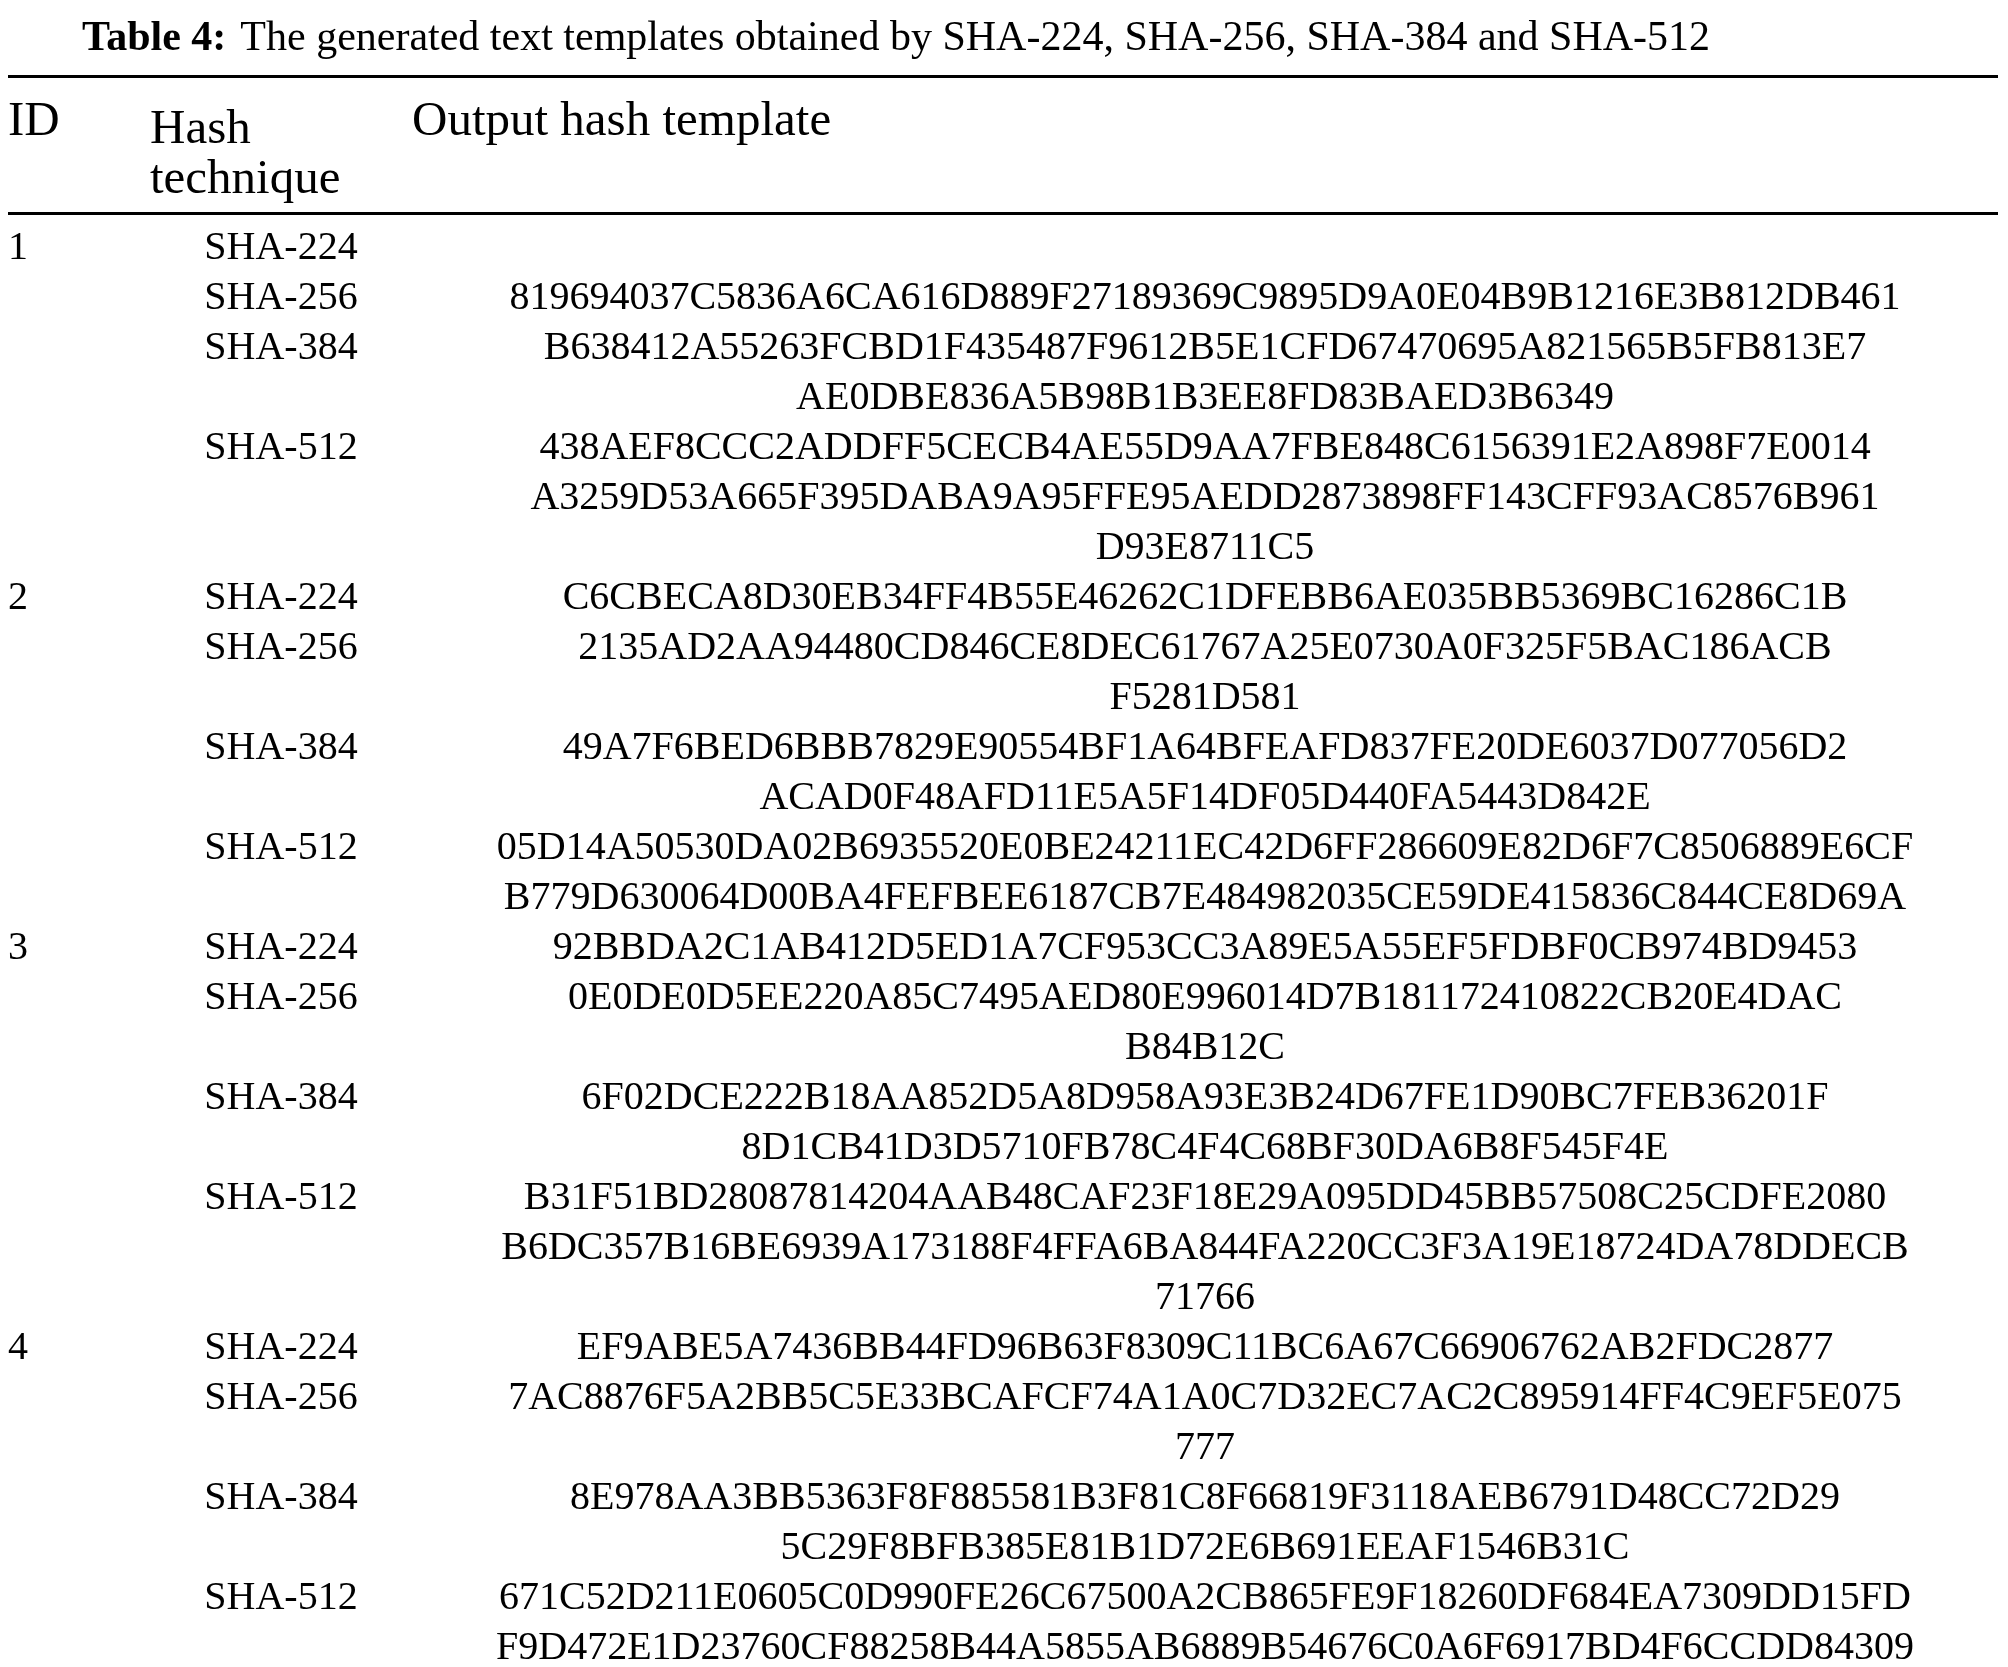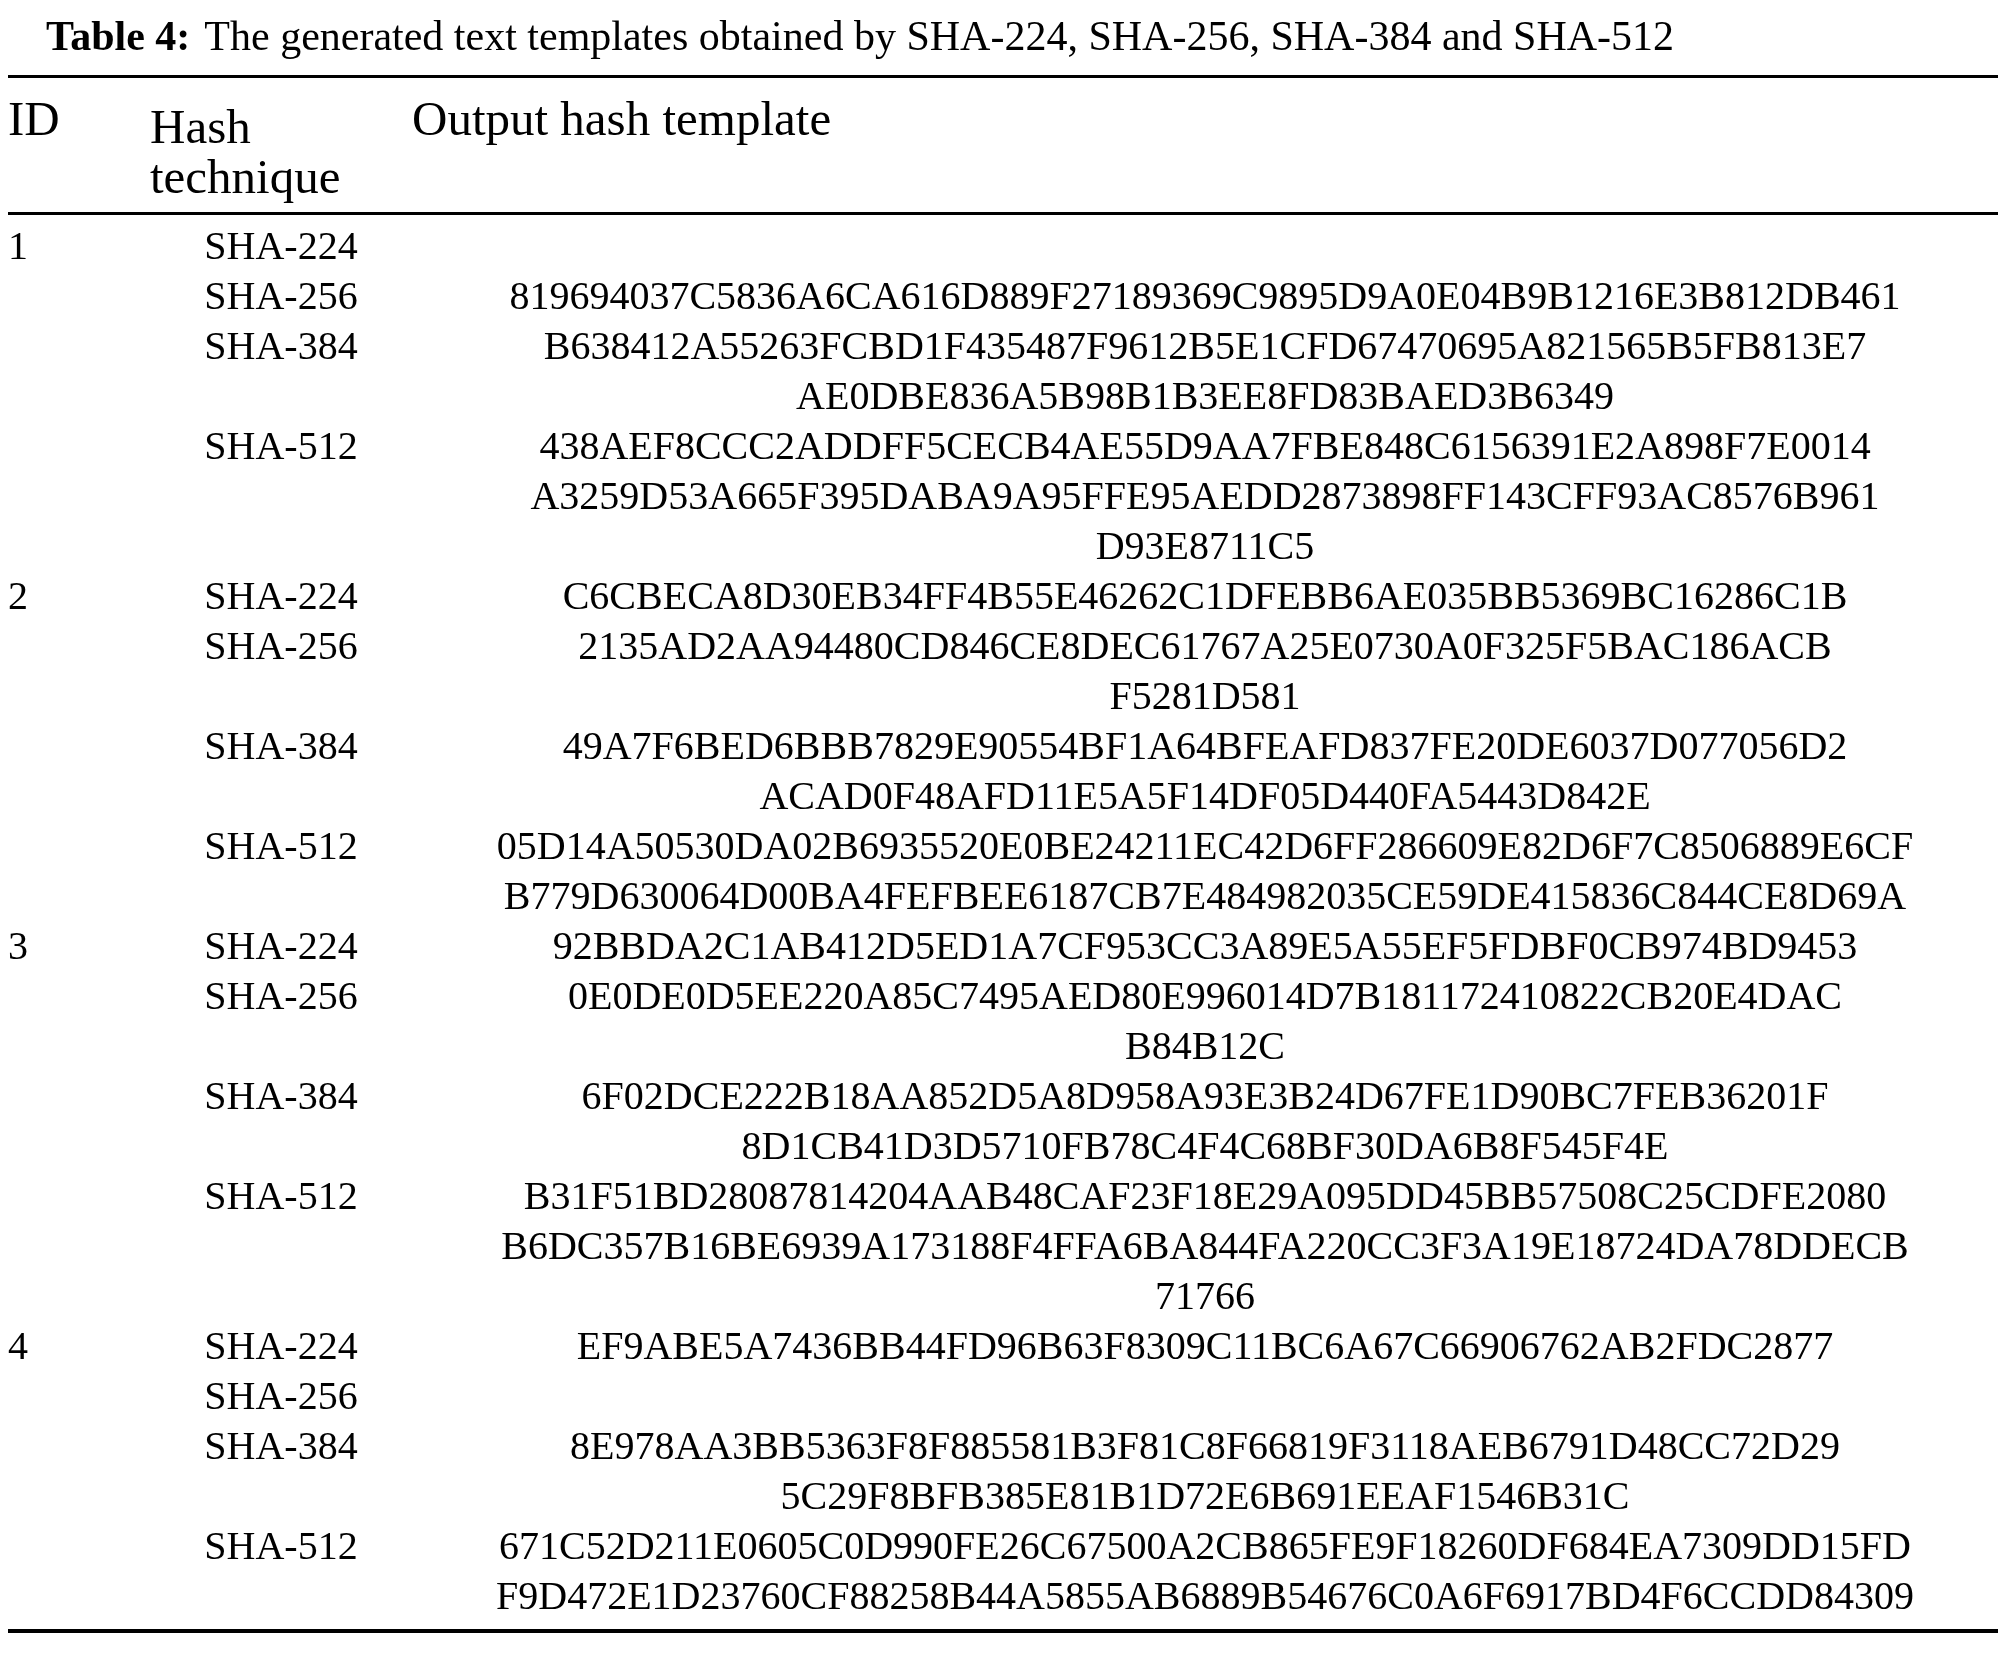--- a/index.html
+++ b/index.html
@@ -16,21 +16,21 @@
     box-sizing: border-box;
     padding: 0 10px 0 8px;
     overflow: hidden;
   }
   .caption {
     font-size: 42px;
     line-height: 52px;
     padding: 10px 0 13px 38px;
     white-space: nowrap;
   }
-  .cap-label { font-weight: bold; margin-right: 14px; }
+  .cap-label { font-weight: bold; margin-right: 14px; margin-left: 36px; }
   .rule { border: 0; border-top: 3px solid #000; margin: 0; }
   .rule-bottom { border-top-width: 4px; }
   .hdr {
     display: flex;
     font-size: 49px;
     line-height: 50px;
     padding: 16px 0 10px 0;
   }
   .col-id   { width: 142px; flex: none; }
   .col-tech { width: 262px; flex: none; margin-top: 8px; }
@@ -165,20 +165,24 @@
     <div class="rid">4</div>
     <div class="egroup">
           <div class="entry">
     <div class="tech">SHA-224</div>
     <div class="hlines">
               <div class="hline">EF9ABE5A7436BB44FD96B63F8309C11BC6A67C66906762AB2FDC2877</div>
             </div>
   </div>
           <div class="entry">
     <div class="tech">SHA-256</div>
+    <div class="hlines">
+              <div class="hline">7AC8876F5A2BB5C5E33BCAFCF74A1A0C7D32EC7AC2C895914FF4C9EF5E075</div>
+              <div class="hline">777</div>
+            </div>
   </div>
           <div class="entry">
     <div class="tech">SHA-384</div>
     <div class="hlines">
               <div class="hline">8E978AA3BB5363F8F885581B3F81C8F66819F3118AEB6791D48CC72D29</div>
               <div class="hline">5C29F8BFB385E81B1D72E6B691EEAF1546B31C</div>
             </div>
   </div>
           <div class="entry">
     <div class="tech">SHA-512</div>

